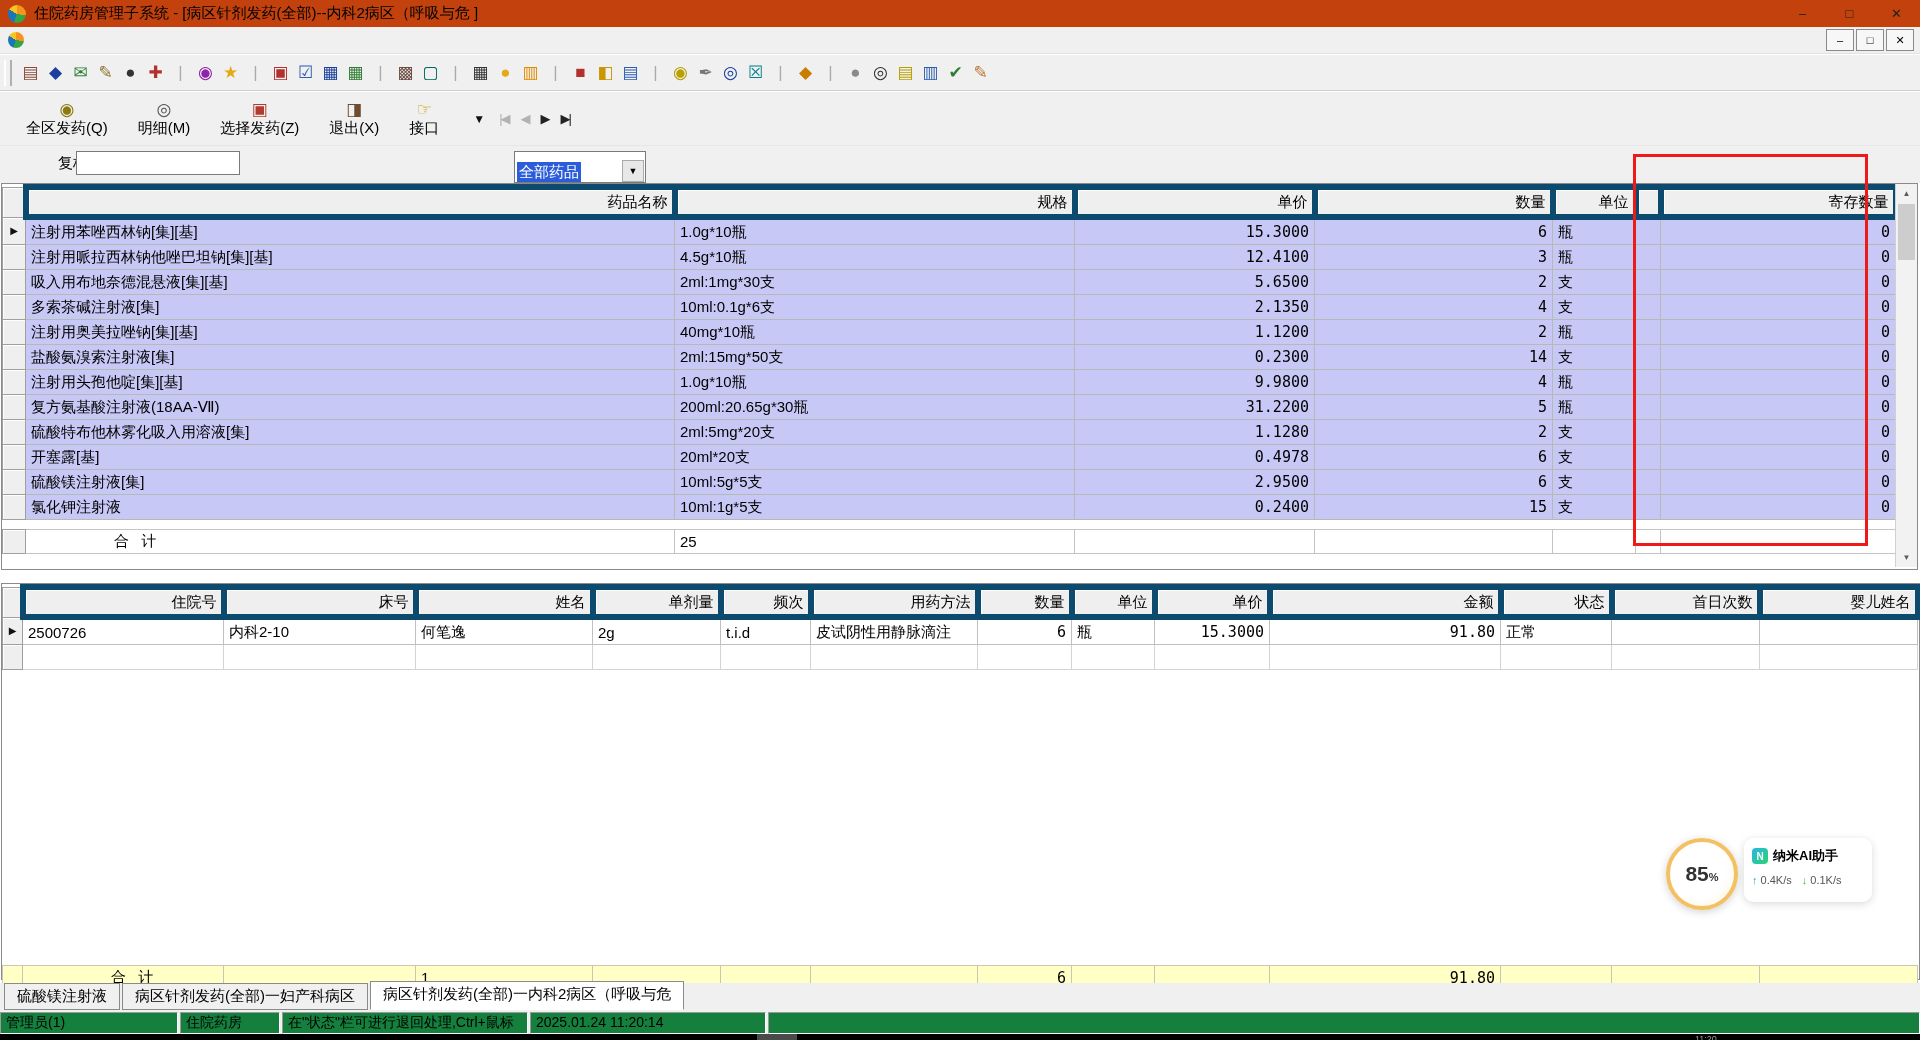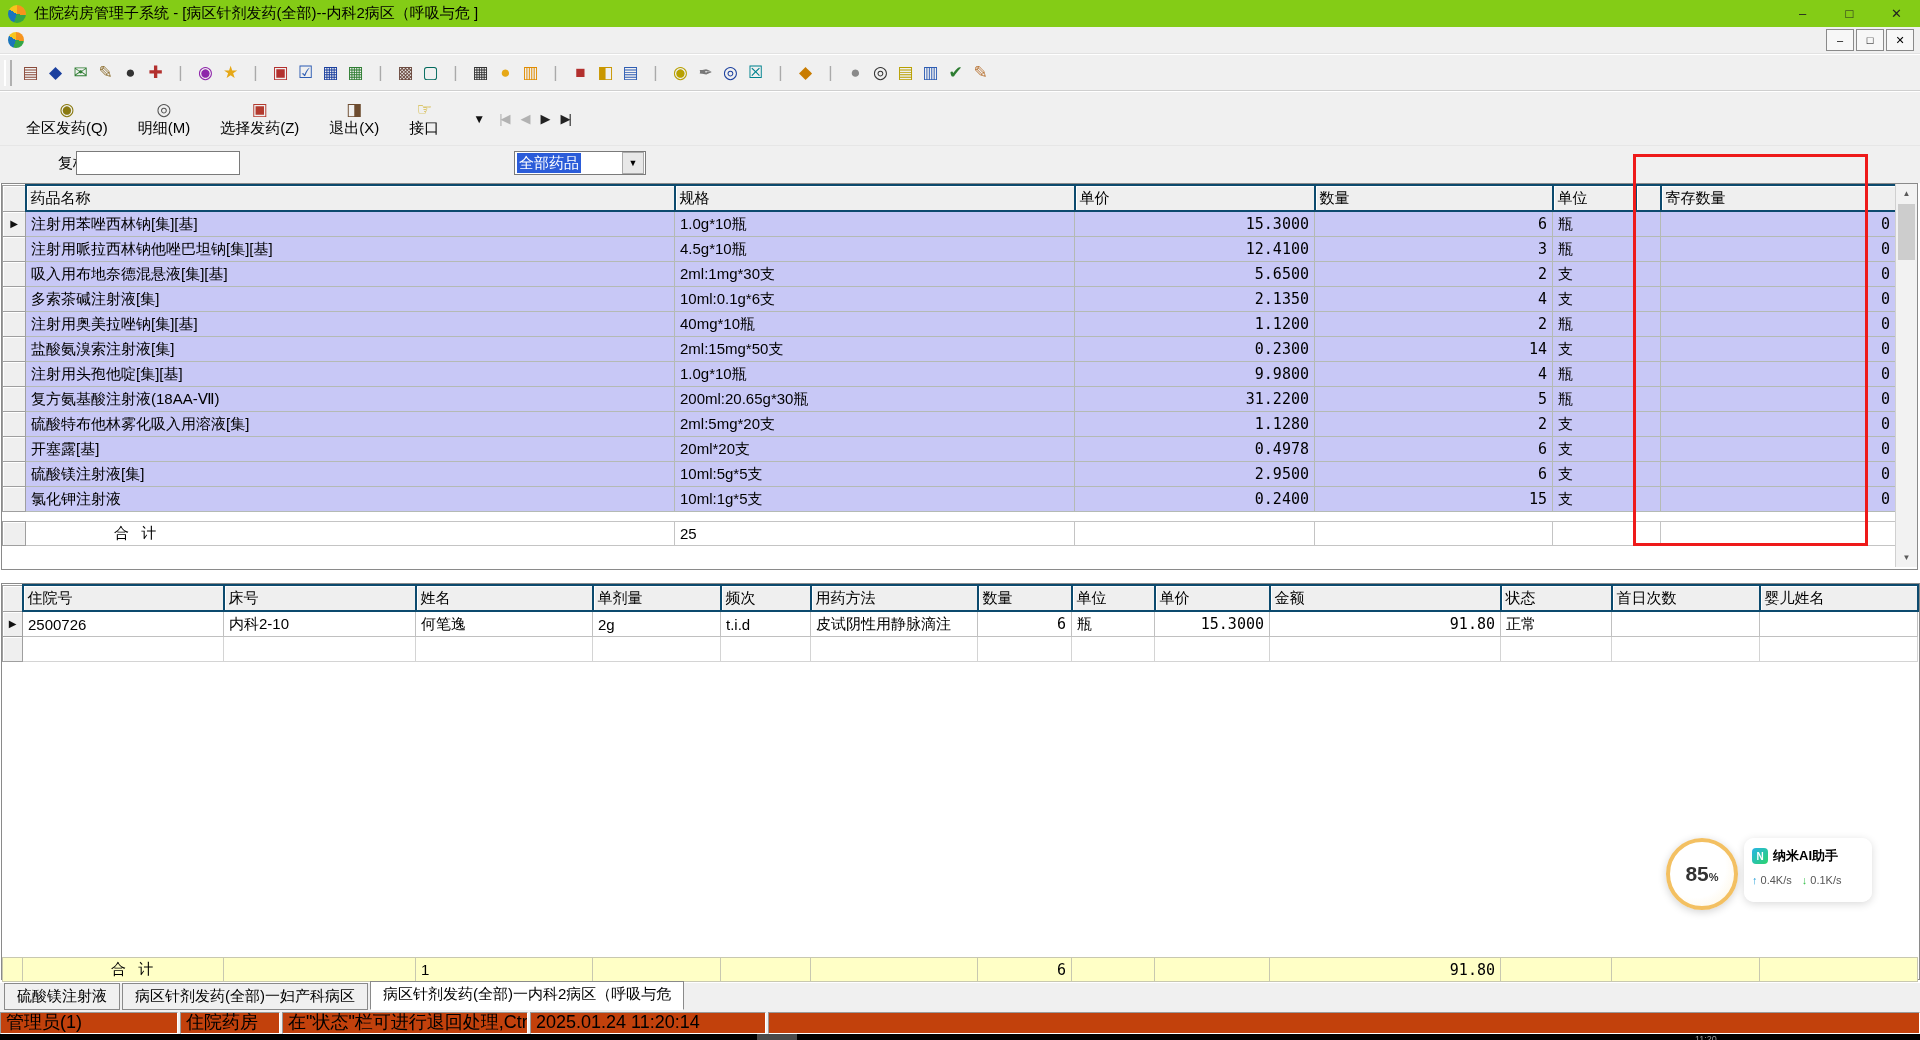--- a/index.html
+++ b/index.html
@@ -1,19 +1,19 @@
 <!DOCTYPE html>
 <html><head>
 <meta charset="utf-8">
 <style>
   html,body{margin:0;padding:0;}
   #app{position:relative;width:1920px;height:1040px;background:#fff;overflow:hidden;
        font-family:"Liberation Sans",sans-serif;color:#000;font-size:15px;}
   
-  .titlebar{position:absolute;left:0;top:0;width:1920px;height:27px;background:#84cc16;display:flex;align-items:center;}
+  .titlebar{position:absolute;left:0;top:0;width:1920px;height:27px;background:#c2410c;display:flex;align-items:center;}
   .app-ico{width:18px;height:18px;border-radius:50%;margin:0 8px 0 8px;
            background:conic-gradient(#f7941d 0 100deg,#35a647 100deg 200deg,#1b75bb 200deg 300deg,#f7c51d 300deg 360deg);
            box-shadow:inset 0 0 0 3px #fff0;}
   .title-text{font-size:15px;white-space:nowrap;}
   .win-btns{margin-left:auto;display:flex;height:27px;}
   .win-btn{width:47px;height:27px;display:flex;align-items:center;justify-content:center;font-size:13px;color:#222;}
   .menubar{position:absolute;left:0;top:27px;width:1920px;height:26px;background:#f0f0f0;display:flex;align-items:center;border-bottom:1px solid #e2e2e2;}
   .menubar .app-ico{width:16px;height:16px;}
   .menu-item{padding:0 12px;line-height:25px;white-space:nowrap;}
   .mdi-btns{margin-left:auto;display:flex;gap:2px;margin-right:6px;}
@@ -26,27 +26,27 @@
   .actionbar{position:absolute;left:0;top:92px;width:1920px;height:54px;background:#f0f0f0;display:flex;align-items:center;padding-left:26px;box-sizing:border-box;border-bottom:1px solid #e6e6e6;}
   .act-btn{display:flex;flex-direction:column;align-items:center;margin-right:30px;}
   .act-ico{font-size:17px;line-height:18px;}
   .act-label{font-size:15px;line-height:18px;white-space:nowrap;}
   .drop-arrow{font-size:12px;margin:0 14px 0 4px;color:#111;}
   .nav-btn{font-size:13px;margin-right:12px;letter-spacing:-2px;}
   
   .filterrow{position:absolute;left:0;top:146px;width:1920px;height:37px;background:#f0f0f0;}
   .flabel{position:absolute;top:8px;font-size:15px;margin-left:46px;}
   .reviewer-input{position:absolute;left:76px;top:5px;width:156px;height:22px;border:1px solid #7a7a7a;background:#fff;font-size:14px;padding:0 3px;}
-  .range-combo{position:absolute;left:514px;top:5px;width:132px;height:24px;border:1px solid #7a7a7a;background:#fff;display:flex;align-items:center;box-sizing:border-box;}
+  .range-combo{position:absolute;left:514px;top:5px;width:132px;height:32px;border:1px solid #7a7a7a;background:#fff;display:flex;align-items:flex-end;box-sizing:border-box;}
   .range-sel{background:#2b5cd9;color:#fff;font-size:15px;line-height:20px;padding:0 2px;margin-left:2px;white-space:nowrap;}
   .combo-btn{margin-left:auto;width:20px;height:20px;background:#e8e8e8;border:1px solid #aaa;font-size:9px;display:flex;align-items:center;justify-content:center;margin-right:1px;}
   
   .gridbox{position:absolute;border:1px solid #8a8a8a;background:#fff;}
   table.grid{border-collapse:collapse;table-layout:fixed;}
-  .grid th{background:#efefef;border:2px solid #0c4a6e;box-shadow:inset 1px 1px 0 #fff;font-weight:normal;font-size:15px;text-align:left;padding:0 4px;height:24px;overflow:hidden;white-space:nowrap;}
+  .grid th{background:#efefef;border:6px solid #0c4a6e;box-shadow:inset 1px 1px 0 #fff;font-weight:normal;font-size:15px;text-align:right;padding:0 4px;height:24px;overflow:hidden;white-space:nowrap;}
   .grid td{font-size:15px;padding:0 5px;height:24px;overflow:hidden;white-space:nowrap;}
   .mrow td{background:#c8c8f6;border:1px solid #b4bab4;}
   .grid td.ind,.grid th.ind{background:#efefef;border:1px solid #9f9f9f;box-shadow:inset 1px 1px 0 #fff;padding:0;text-align:center;font-size:10px;color:#111;}
   .c-num{text-align:right;font-family:"DejaVu Sans Mono",monospace;}
   .th-center{text-align:center;}
   .filler td{border:none;background:#fff;}
   .sumrow td{background:#fff;border:1px solid #c4c4c4;height:23px;}
   .sum-label{padding-left:88px !important;letter-spacing:4px;}
   .drow2 td{background:#fff;border:1px solid #c0c0c0;}
   .erow td{background:#fff;border:1px solid #d4d4d4;}
@@ -57,21 +57,21 @@
   .sb-btn{position:absolute;left:0;width:21px;height:19px;background:#f2f2f2;color:#5a5a5a;font-size:8px;display:flex;align-items:center;justify-content:center;}
   .sb-thumb{position:absolute;left:2px;top:20px;width:17px;height:56px;background:#cdcdcd;}
   
   .annotation{position:absolute;left:1633px;top:154px;width:229px;height:386px;border:3px solid #ee1a1a;z-index:50;}
   
   .tabbar{position:absolute;left:0;top:983px;width:1920px;height:27px;background:#f0f0f0;display:flex;align-items:flex-end;padding-left:4px;box-sizing:border-box;}
   .tab{border:1px solid #8a8a8a;background:#f0f0f0;padding:3px 12px;font-size:15px;white-space:nowrap;margin-right:2px;height:19px;}
   .tab.active{background:#fff;border-bottom:1px solid #fff;height:21px;}
   
   .statusbar{position:absolute;left:0;top:1010px;width:1920px;height:24px;background:#f0f0f0;display:flex;gap:2px;padding-top:2px;box-sizing:border-box;}
-  .spanel{border:1px solid;border-color:#9a9a9a #fff #fff #9a9a9a;background:#c2410c;font-size:18px;line-height:19px;padding:0 5px;box-sizing:border-box;overflow:hidden;white-space:nowrap;}
+  .spanel{border:1px solid;border-color:#9a9a9a #fff #fff #9a9a9a;background:#15803d;font-size:14px;line-height:19px;padding:0 5px;box-sizing:border-box;overflow:hidden;white-space:nowrap;}
   
   .strip{position:absolute;left:0;top:1034px;width:1920px;height:6px;background:#000;overflow:hidden;}
   .strip-box{position:absolute;left:757px;top:0;width:40px;height:6px;background:#4a4a4a;}
   .strip-clock{position:absolute;left:1695px;top:0;color:#9a9a9a;font-size:9px;line-height:10px;}
   
   .ai-circle{position:absolute;left:1666px;top:838px;width:64px;height:64px;border-radius:50%;
              background:radial-gradient(circle at 40% 40%,#ffffff 55%,#fdf3da 100%);
              border:4px solid #f3c062;box-shadow:0 2px 8px rgba(0,0,0,.18);z-index:60;
              display:flex;align-items:center;justify-content:center;font-weight:bold;font-size:21px;color:#333;}
   .ai-circle .pct{font-size:11px;margin-top:6px;}

